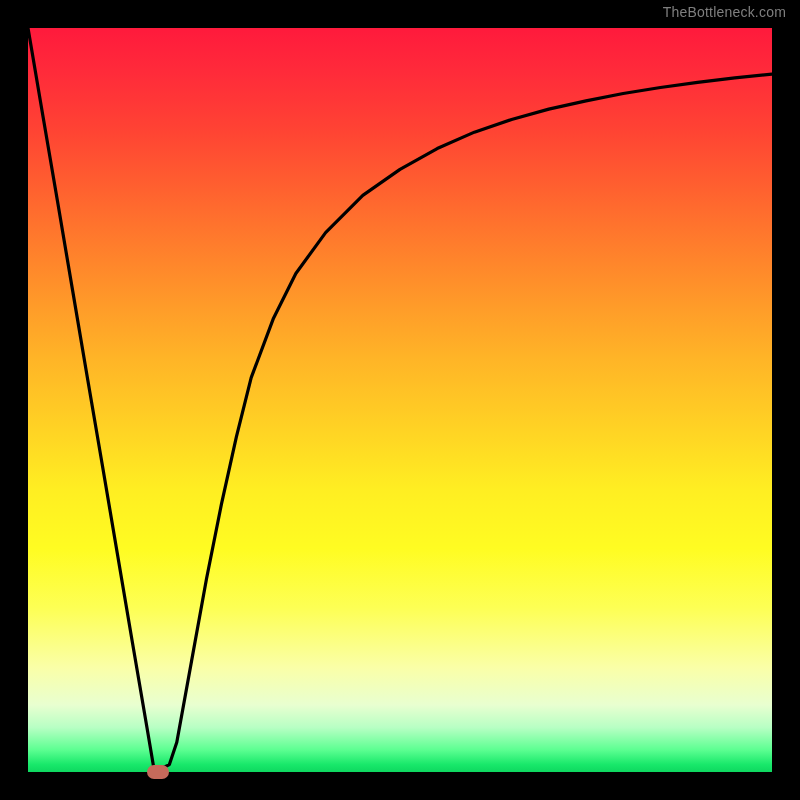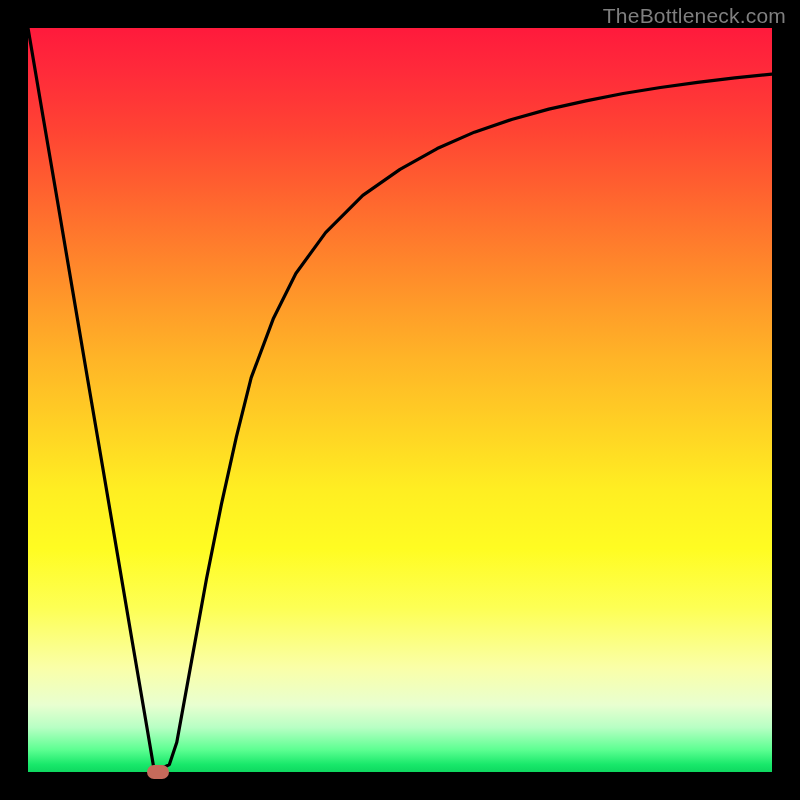--- a/index.html
+++ b/index.html
@@ -40,21 +40,21 @@
       #5dff92 97%,
       #18e86a 99%,
       #0ed860 100%
     );
   }
   .watermark {
     position: absolute;
     top: 4px;
     right: 14px;
     color: #7f7f7f;
-    font-size: 21px;
+    font-size: 14px;
     font-weight: 500;
     letter-spacing: 0.2px;
     user-select: none;
   }
   svg.curve {
     position: absolute;
     left: 0;
     top: 0;
     width: 744px;
     height: 744px;

